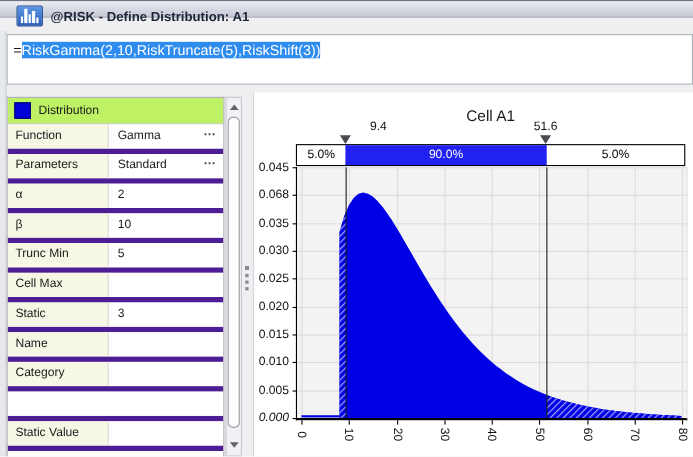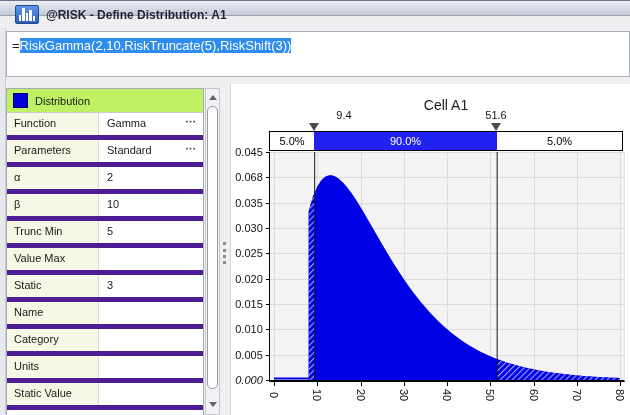--- a/index.html
+++ b/index.html
@@ -99,37 +99,36 @@
       </div>
       <div class="prow">
         <div class="plabel">β</div>
         <div class="pvalue">10</div>
       </div>
       <div class="prow">
         <div class="plabel">Trunc Min</div>
         <div class="pvalue">5</div>
       </div>
       <div class="prow">
-        <div class="plabel">Value Max</div>
+        <div class="plabel">Cell Max</div>
         <div class="pvalue"></div>
       </div>
       <div class="prow">
         <div class="plabel">Static</div>
         <div class="pvalue">3</div>
       </div>
       <div class="prow">
         <div class="plabel">Name</div>
         <div class="pvalue"></div>
       </div>
       <div class="prow">
         <div class="plabel">Category</div>
         <div class="pvalue"></div>
       </div>
       <div class="prow">
-        <div class="plabel">Units</div>
         <div class="pvalue"></div>
       </div>
       <div class="prow">
         <div class="plabel">Static Value</div>
         <div class="pvalue"></div>
       </div>
     </div>
 </div>
 
 <div class="vscroll">

